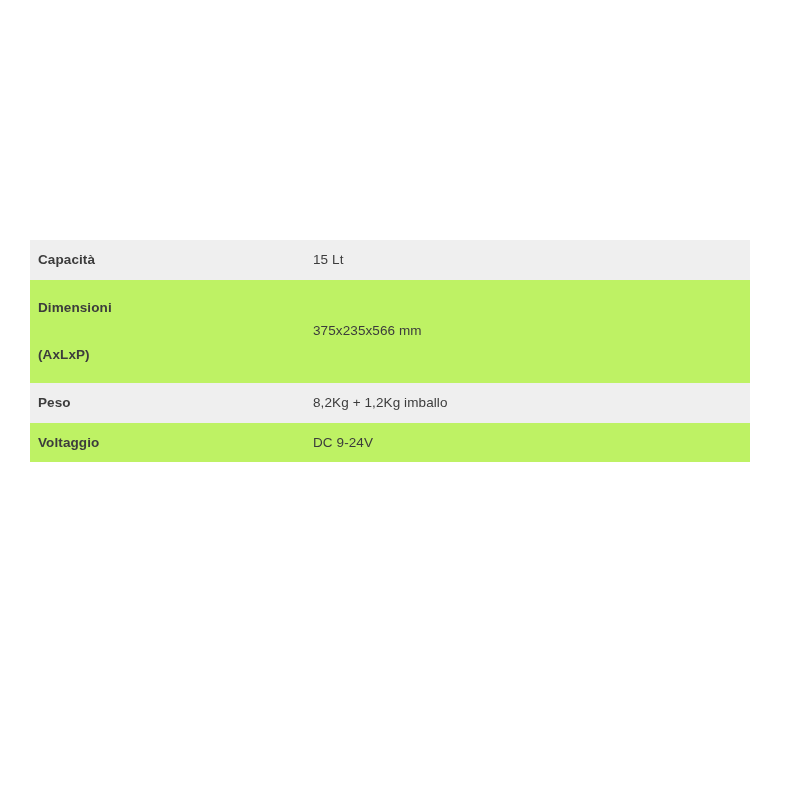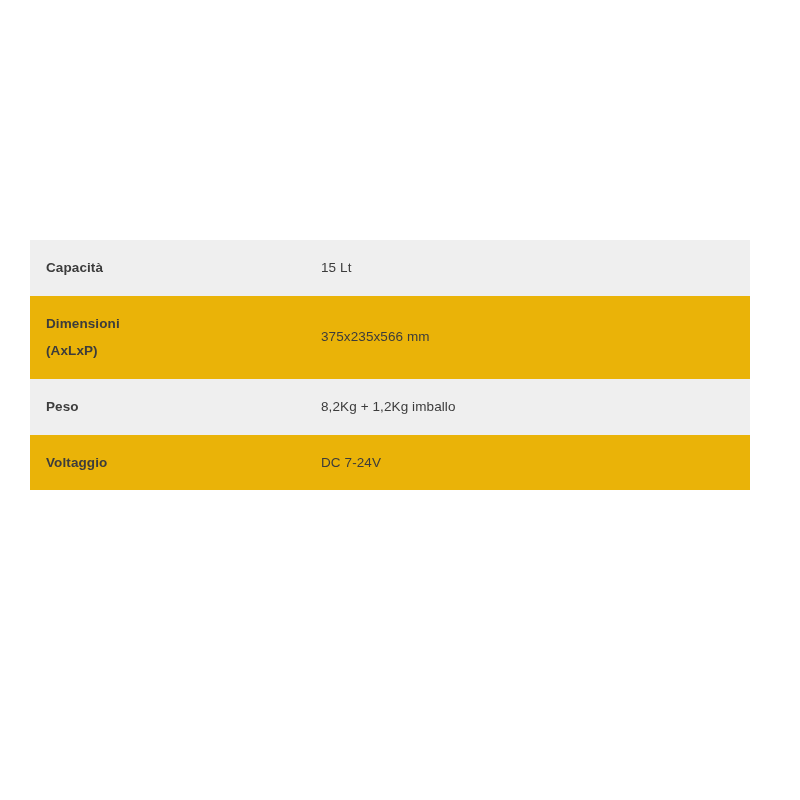--- a/index.html
+++ b/index.html
@@ -22,29 +22,29 @@
   .spec-table {
     position: absolute;
     left: 30px;
     top: 240px;
     width: 720px;
     border-collapse: collapse;
     table-layout: fixed;
   }
 
   .spec-table tr {
-    background: #eab308;
+    background: #bef264;
   }
 
   .spec-table tr.shaded {
     background: #efefef;
   }
 
   .spec-table td {
-    padding: 16px;
+    padding: 8px;
     vertical-align: middle;
     border: none;
   }
 
   .cell-label {
     width: 275px;
     padding: 14px 0 14px 14px;
     font-size: 13.5px;
     font-weight: bold;
     color: #3c3c3c;
@@ -69,21 +69,21 @@
   .row-tall .cell-value {
     padding-top: 16px;
     padding-bottom: 16px;
   }
 
   .label-line {
     display: block;
   }
 
   .label-line + .label-line {
-    margin-top: 4px;
+    margin-top: 24px;
   }
 </style>
 </head>
 <body>
 
 <div class="page">
   <table class="spec-table">
     <tbody>
 
       <tr class="shaded">
@@ -105,19 +105,19 @@
         <td class="cell-label">
           <span class="label-line">Peso</span>
         </td>
         <td class="cell-value">8,2Kg + 1,2Kg imballo</td>
       </tr>
 
       <tr>
         <td class="cell-label">
           <span class="label-line">Voltaggio</span>
         </td>
-        <td class="cell-value">DC 7-24V</td>
+        <td class="cell-value">DC 9-24V</td>
       </tr>
 
 
     </tbody>
   </table>
 </div>
 
 </body></html>

